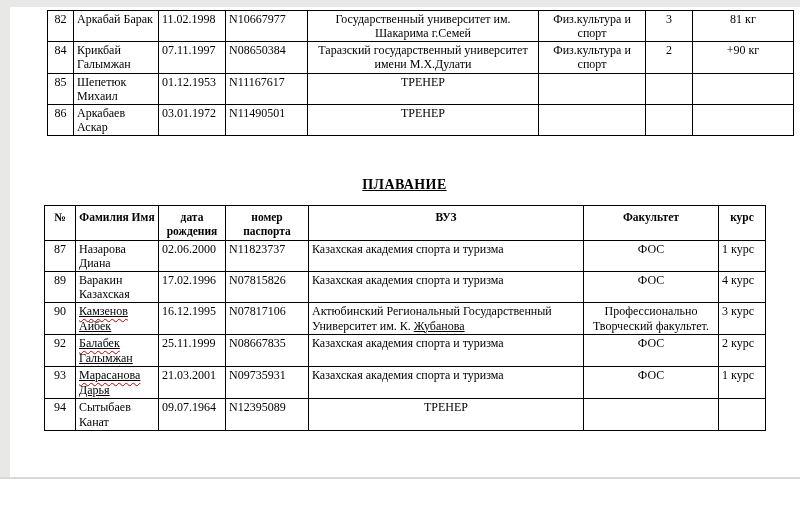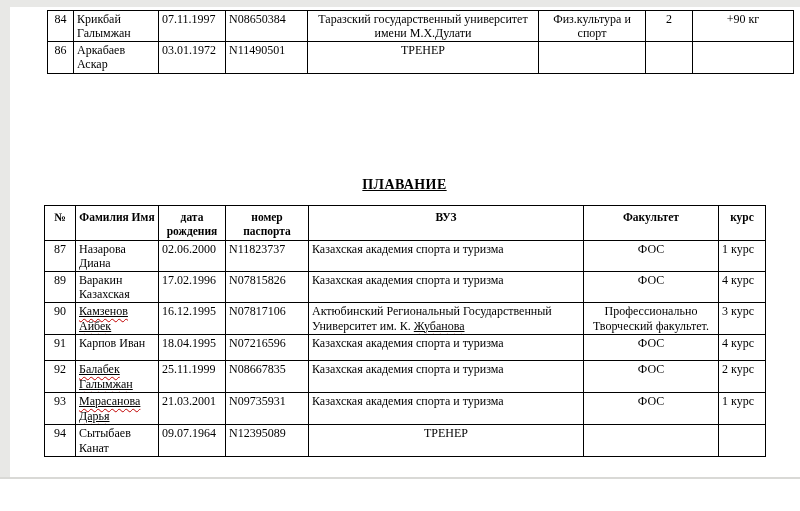--- a/index.html
+++ b/index.html
@@ -37,29 +37,49 @@
     <col style="width:26px">
       <col style="width:85px">
       <col style="width:67px">
       <col style="width:82px">
     <col style="width:231px">
       <col style="width:107px">
       <col style="width:47px">
       <col style="width:101px">
   </colgroup>
   <tbody>
+      <tr class="rh28">
+    <td class="c">82</td>
+    <td>Аркабай Барак</td>
+    <td>11.02.1998</td>
+    <td>N10667977</td>
+    <td class="c">Государственный университет им. Шакарима г.Семей</td>
+    <td class="c">Физ.культура и спорт</td>
+    <td class="c">3</td>
+    <td class="c">81 кг</td>
+  </tr>
   <tr class="rh28">
     <td class="c">84</td>
     <td>Крикбай Галымжан</td>
     <td>07.11.1997</td>
     <td>N08650384</td>
     <td class="c">Таразский государственный университет имени М.Х.Дулати</td>
     <td class="c">Физ.культура и спорт</td>
     <td class="c">2</td>
     <td class="c">+90 кг</td>
+  </tr>
+  <tr class="rh28">
+    <td class="c">85</td>
+    <td>Шепетюк Михаил</td>
+    <td>01.12.1953</td>
+    <td>N11167617</td>
+    <td class="c">ТРЕНЕР</td>
+    <td class="c"></td>
+    <td class="c"></td>
+    <td class="c"></td>
   </tr>
   <tr class="rh28">
     <td class="c">86</td>
     <td>Аркабаев Аскар</td>
     <td>03.01.1972</td>
     <td>N11490501</td>
     <td class="c">ТРЕНЕР</td>
     <td class="c"></td>
     <td class="c"></td>
     <td class="c"></td>
@@ -109,29 +129,20 @@
   </tr>
   <tr class="rh32">
     <td class="c">90</td>
     <td><span class="u"><span class="sp">Камзенов Айбек</span></span></td>
     <td>16.12.1995</td>
     <td>N07817106</td>
     <td><span>Актюбинский Региональный Государственный Университет им. К. </span><span class="u"><span class="sp">Жубанова</span></span></td>
     <td class="c">Профессионально Творческий факультет.</td>
     <td>3 курс</td>
   </tr>
-  <tr class="rh26">
-    <td class="c">91</td>
-    <td>Карпов Иван</td>
-    <td>18.04.1995</td>
-    <td>N07216596</td>
-    <td>Казахская академия спорта и туризма</td>
-    <td class="c">ФОС</td>
-    <td>4 курс</td>
-  </tr>
   <tr class="rh32">
     <td class="c">92</td>
     <td><span class="u"><span class="sp">Балабек Галымжан</span></span></td>
     <td>25.11.1999</td>
     <td>N08667835</td>
     <td>Казахская академия спорта и туризма</td>
     <td class="c">ФОС</td>
     <td>2 курс</td>
   </tr>
   <tr class="rh32">

